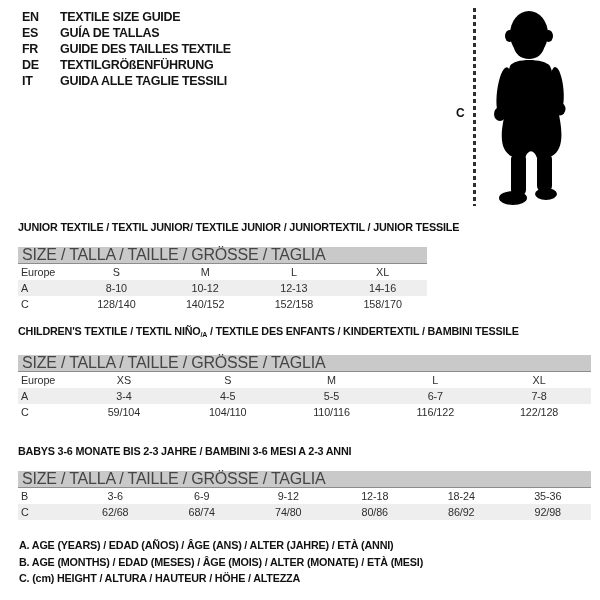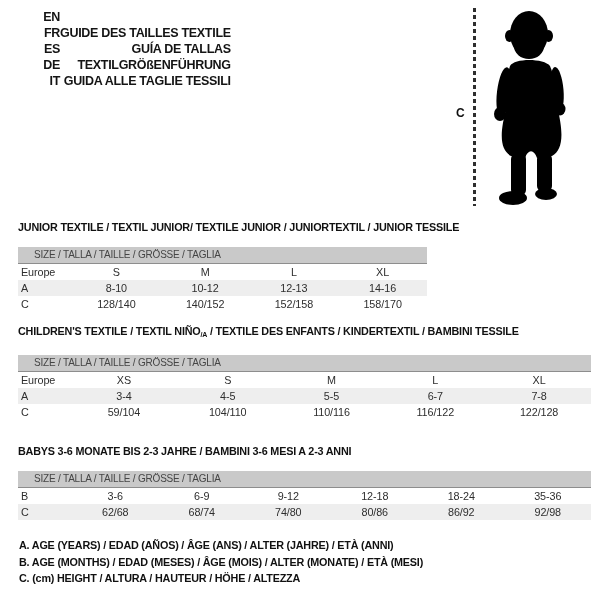--- a/index.html
+++ b/index.html
@@ -2,66 +2,67 @@
 <html><head>
 <meta charset="utf-8">
 <style>
   html,body{margin:0;padding:0;background:#fff;}
   .page{position:relative;width:600px;height:600px;background:#ffffff;overflow:hidden;
         font-family:"Liberation Sans",sans-serif;}
 
   
   .langs{position:absolute;top:9px;left:22px;}
   .lang-row{display:grid;grid-template-columns:38px auto;line-height:16px;}
-  .lang-code,.lang-label{font-weight:700;font-size:12.5px;color:#141414;letter-spacing:-0.3px;white-space:nowrap;text-align:right;}
+  .lang-code,.lang-label{font-weight:700;font-size:12.5px;color:#141414;letter-spacing:-0.3px;white-space:nowrap;}
 
   
   .dash-line{position:absolute;left:473px;top:8px;width:3px;height:198px;
              background:repeating-linear-gradient(to bottom,#2e2e2e 0 4px,transparent 4px 7px);}
   .c-label{position:absolute;left:456px;top:106px;font-weight:700;font-size:12px;color:#111;}
   .baby{position:absolute;left:484px;top:8px;width:96px;height:200px;}
   .baby *{fill:#000;}
 
   
   .tsection{position:absolute;left:18px;}
   .tsection:nth-child(1){width:409px;top:212px;}
   .tsection:nth-child(2){width:573px;top:316px;}
   .tsection:nth-child(3){width:573px;top:422px;}
   .ttitle{margin:8px 0 13px 0;font-size:10.8px;font-weight:700;color:#111;line-height:14px;letter-spacing:-0.2px;white-space:nowrap;}
   .ttitle .sub{font-size:7px;vertical-align:-2px;}
   .tbar{height:16px;line-height:16px;background:#c9c9c9;border-bottom:1px solid #8d8d8d;
-        color:#454545;font-size:10px;padding-left:16px;letter-spacing:-0.2px;}
+        color:#454545;font-size:16px;padding-left:4px;letter-spacing:-0.2px;}
   .trow{display:grid;grid-template-columns:54px repeat(var(--cols),1fr);height:16px;line-height:16px;
         font-size:10.8px;color:#2e2e2e;letter-spacing:-0.1px;}
   .trow.shaded{background:#eeeeee;}
   .trow span{text-align:center;}
   .trow span:first-child{text-align:left;padding-left:3px;}
 
   
   .footnotes{position:absolute;left:19px;top:537px;}
   .fnote{font-weight:700;font-size:10.8px;line-height:16.5px;color:#111;letter-spacing:-0.2px;white-space:nowrap;}
 </style>
 </head>
 <body>
 
 <div class="page">
 
   <div class="langs" id="langs">
   <div class="lang-row">
     <span class="lang-code">EN</span>
+    <span class="lang-label">TEXTILE SIZE GUIDE</span>
+  </div>
+
+  <div class="lang-row">
+    <span class="lang-code">ES</span>
+    <span class="lang-label">GUÍA DE TALLAS</span>
   </div>
 
   <div class="lang-row">
     <span class="lang-code">FR</span>
     <span class="lang-label">GUIDE DES TAILLES TEXTILE</span>
-  </div>
-
-  <div class="lang-row">
-    <span class="lang-code">ES</span>
-    <span class="lang-label">GUÍA DE TALLAS</span>
   </div>
 
   <div class="lang-row">
     <span class="lang-code">DE</span>
     <span class="lang-label">TEXTILGRÖßENFÜHRUNG</span>
   </div>
 
   <div class="lang-row">
     <span class="lang-code">IT</span>
     <span class="lang-label">GUIDA ALLE TAGLIE TESSILI</span>

